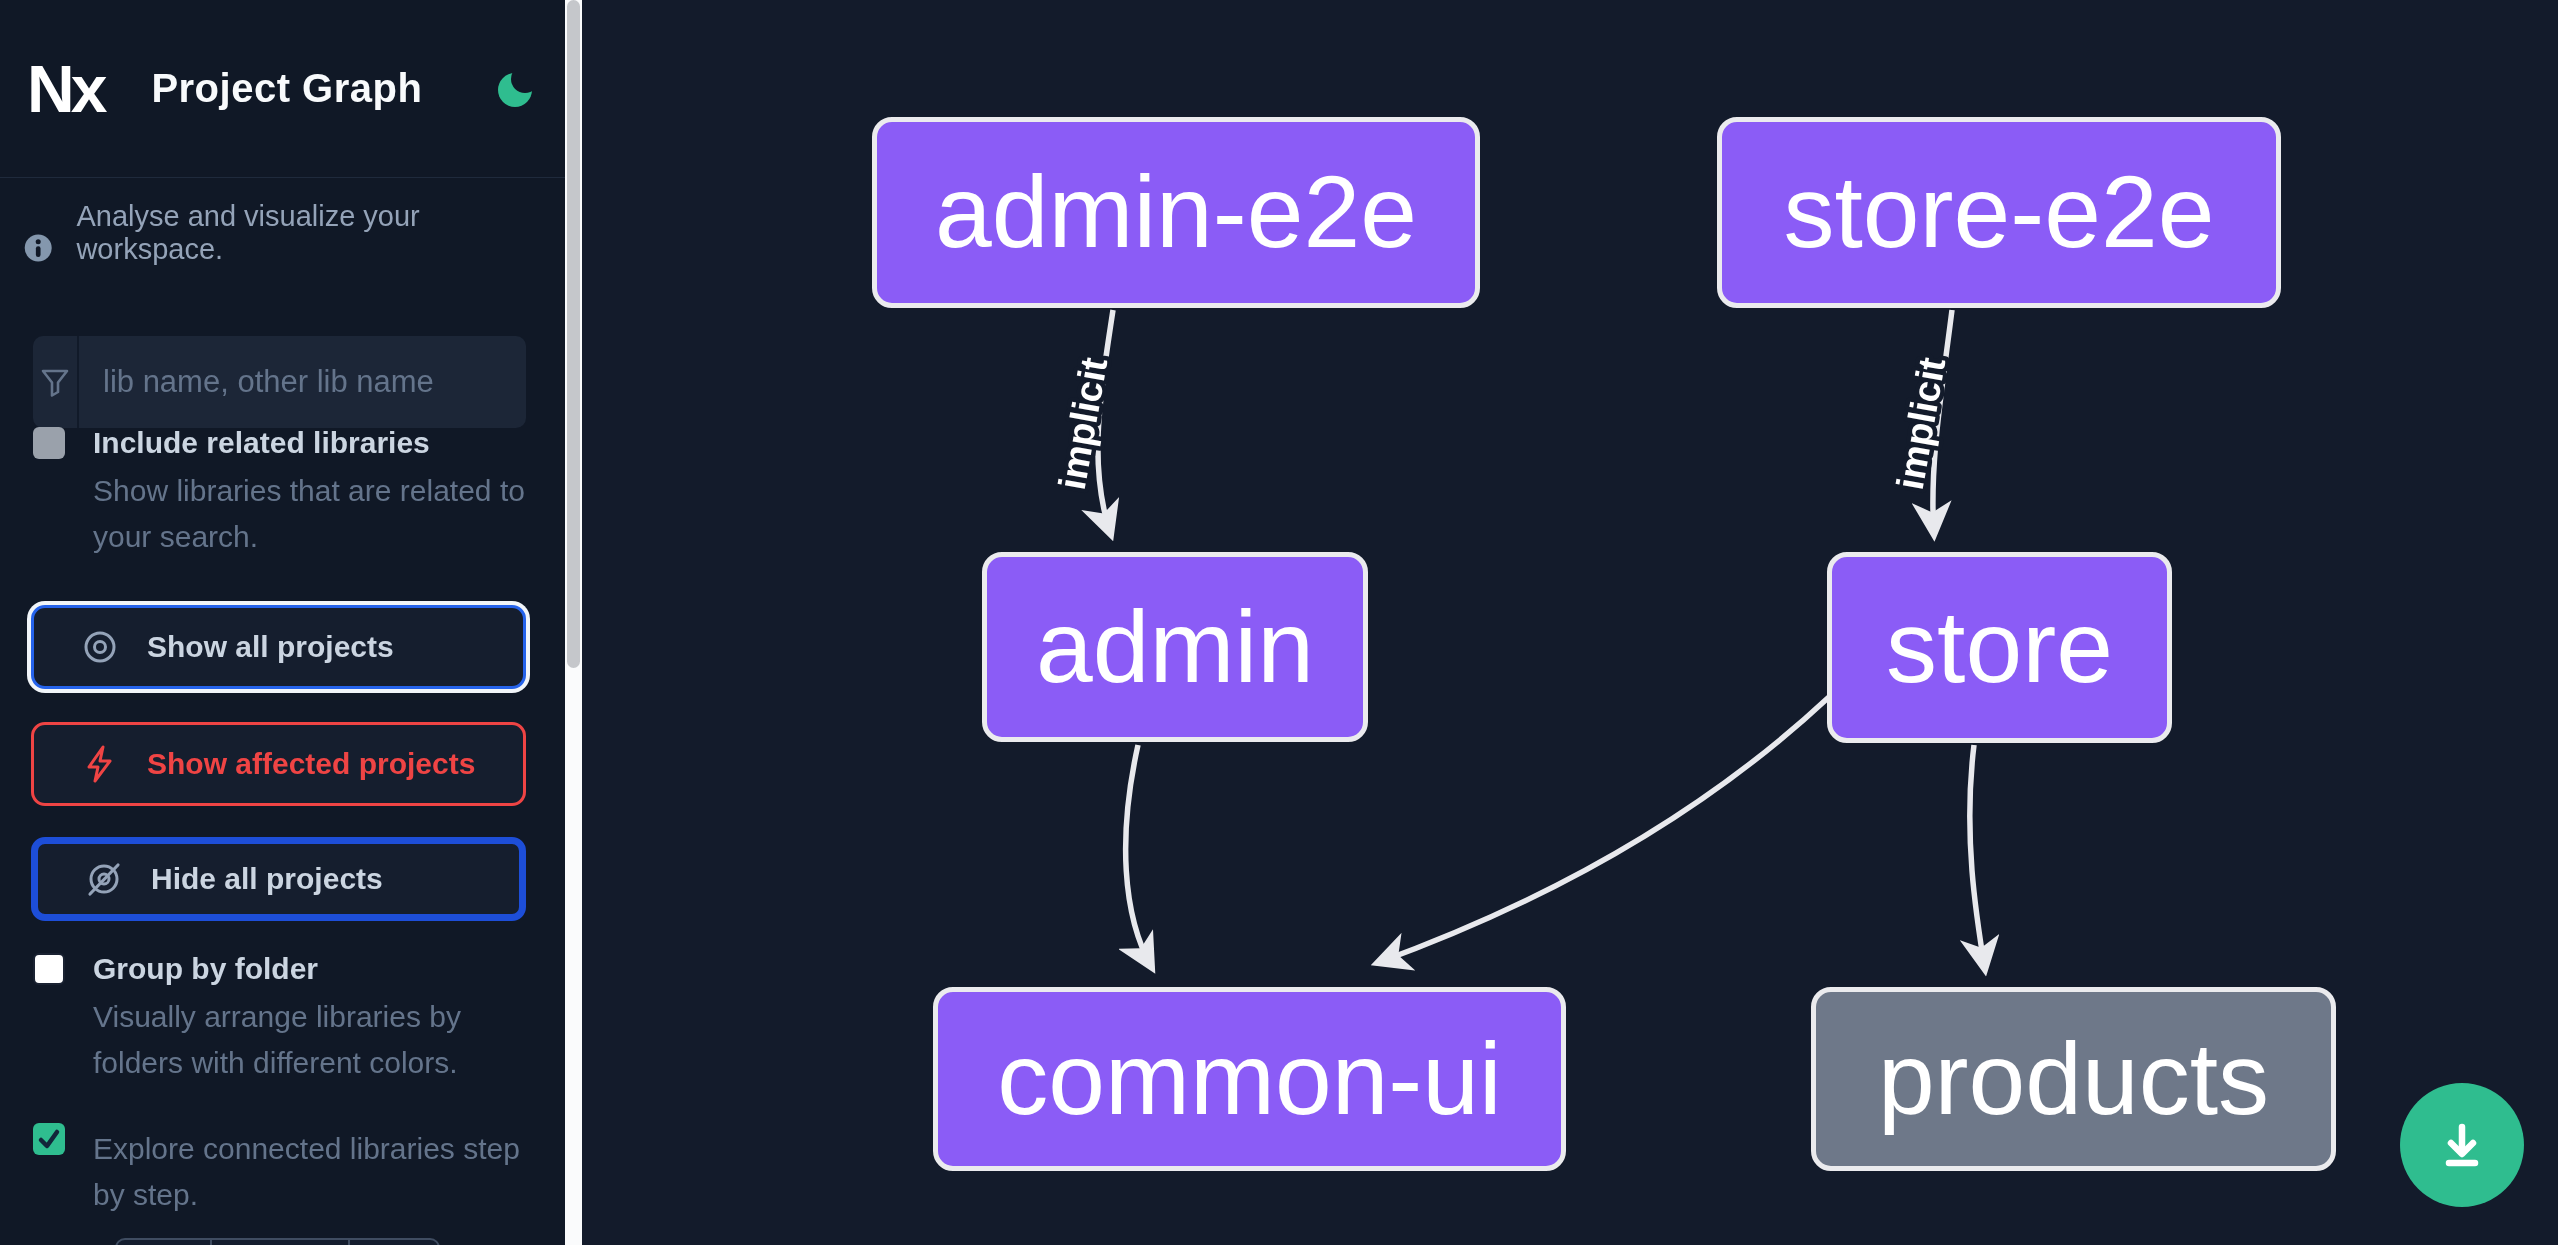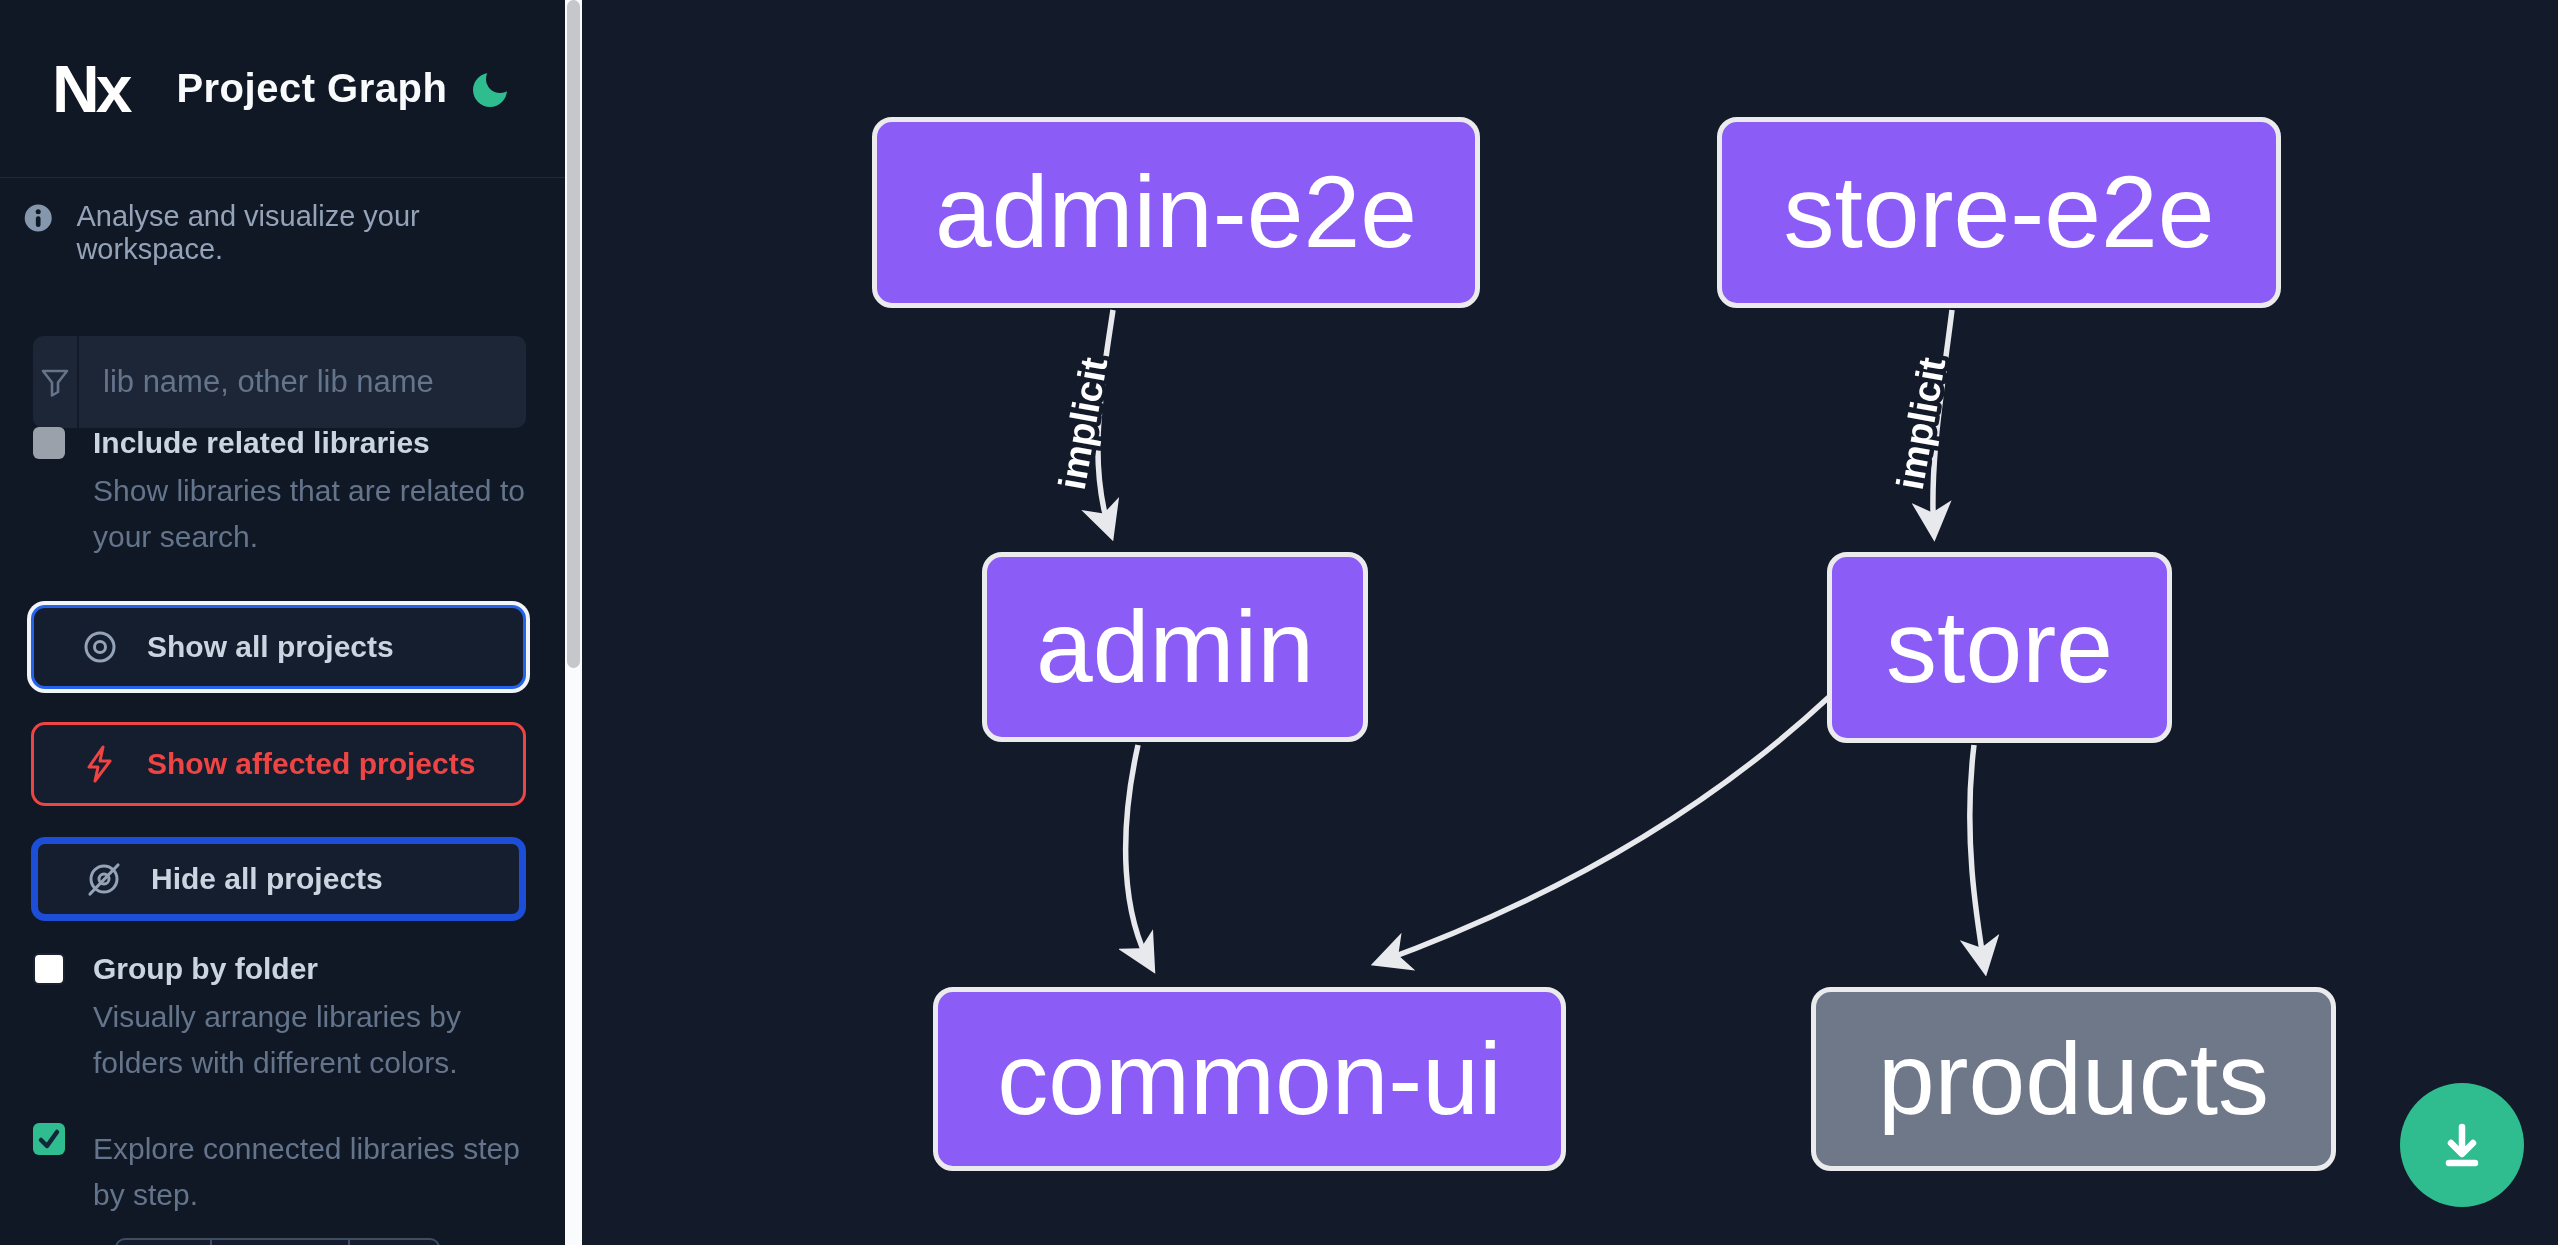--- a/index.html
+++ b/index.html
@@ -3,27 +3,27 @@
 <meta charset="utf-8">
 <style>
   * { margin:0; padding:0; box-sizing:border-box; }
   html,body { width:2558px; height:1245px; overflow:hidden; }
   body { font-family:"Liberation Sans", sans-serif; background:#131b2b; }
   .app { display:flex; width:2558px; height:1245px; }
 
   
   .sidebar { position:relative; width:565px; flex:none; background:#101826; overflow:hidden; }
   .side-header { position:absolute; top:0; left:0; right:0; height:178px;
-    border-bottom:1px solid #1f2a3c; display:flex; align-items:center; padding:0 52px; }
+    border-bottom:1px solid #1f2a3c; display:flex; align-items:center; padding:0 27px; }
   .logo { font-size:66px; font-weight:800; color:#ffffff; letter-spacing:-4px; margin-right:48px; font-style:normal; }
   .title { font-size:40px; font-weight:700; color:#f8fafc; flex:1; letter-spacing:0.5px; }
   .moon-btn { width:44px; height:44px; cursor:pointer; }
 
   .tagline-row { position:absolute; top:200px; left:22px; right:40px;
-    display:flex; align-items:flex-start; gap:22px; }
+    display:flex; align-items:flex-end; gap:22px; }
   .tagline { font-size:29px; color:#94a3b8; }
 
   .search { position:absolute; top:336px; left:33px; width:493px; height:92px;
     background:#1c2637; border-radius:10px; display:flex; align-items:stretch; overflow:hidden; }
   .search .icon-cell { width:66px; display:flex; align-items:center; justify-content:center;
     border-right:2px solid #111a29; }
   .search input { flex:1; background:transparent; border:none; outline:none;
     color:#cbd5e1; font-size:31px; padding:0 24px; font-family:inherit; }
   .search input::placeholder { color:#64748b; }
 

